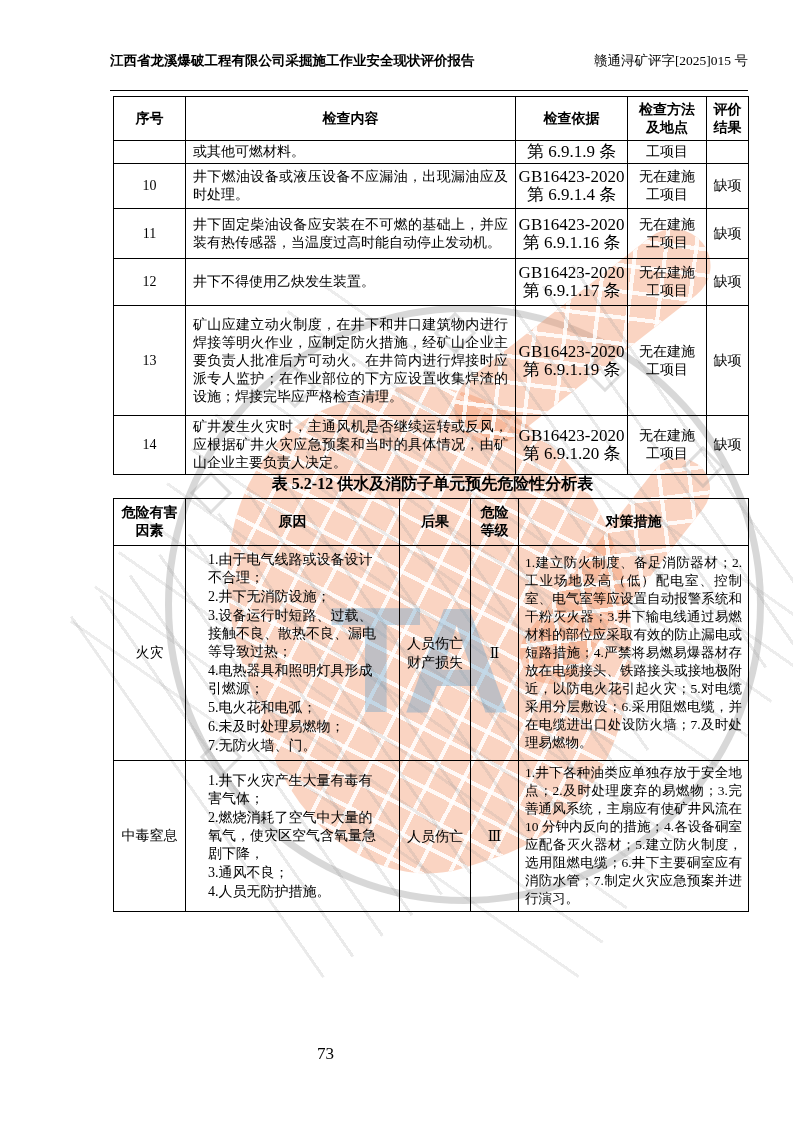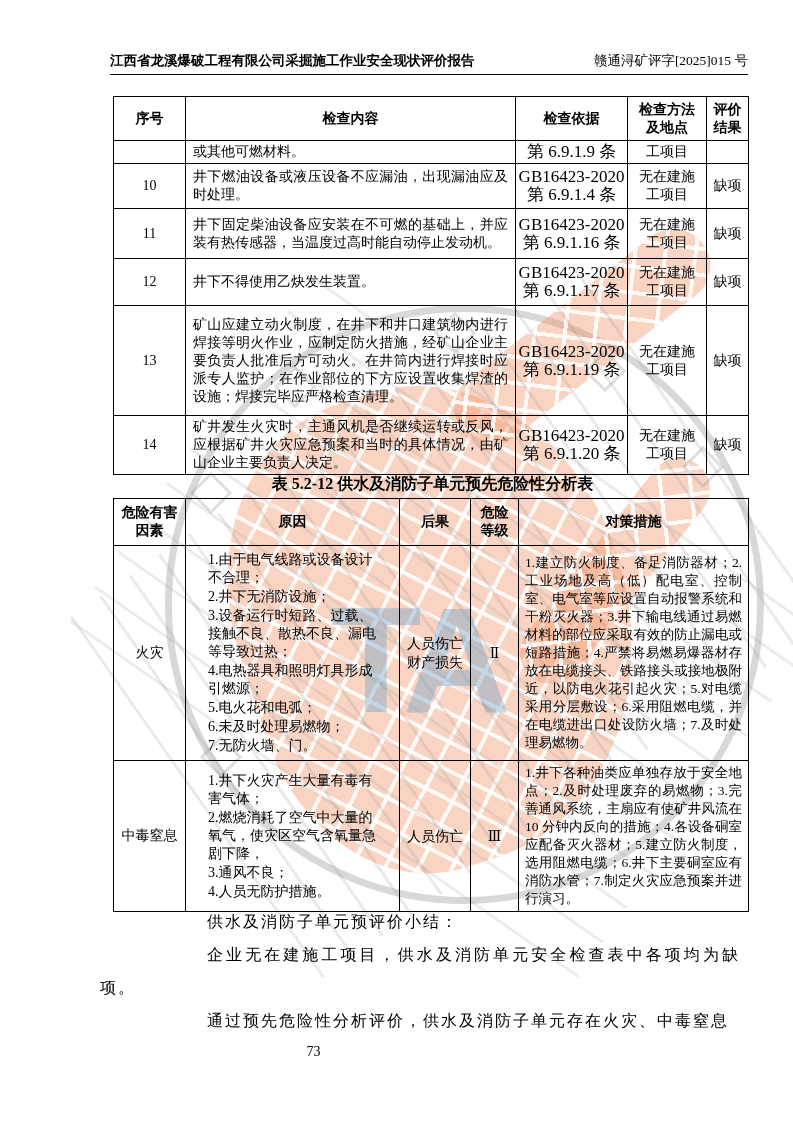--- a/index.html
+++ b/index.html
@@ -18,21 +18,21 @@
                repeating-linear-gradient(-45deg,rgba(255,255,255,0.85) 0 4px,transparent 4px 30px);}
   .wm-gray{position:absolute;left:140px;top:400px;width:620px;height:440px;opacity:0.8;}
   .wm-g1{transform:rotate(-35deg);background:repeating-linear-gradient(90deg,rgba(150,150,150,0.25) 0 3px,transparent 3px 36px);}
   .wm-g2{transform:rotate(35deg);background:repeating-linear-gradient(0deg,rgba(150,150,150,0.22) 0 3px,transparent 3px 42px);}
   .wm-letters{position:absolute;left:330px;top:585px;font-family:"Liberation Sans","DejaVu Sans",sans-serif;
     font-weight:bold;font-size:150px;line-height:1;letter-spacing:-8px;color:rgba(96,158,199,0.38);}
   .wm-mark{position:absolute;width:24px;height:24px;border:3px solid rgba(150,150,150,0.30);transform:rotate(45deg);}
 
   
   .doc-header{position:absolute;left:110px;top:52px;width:638px;display:flex;justify-content:space-between;
-    align-items:flex-end;border-bottom:1.5px solid #000;padding-bottom:4px;font-size:13.5px;}
+    align-items:flex-end;border-bottom:1.5px solid #000;padding-bottom:20px;font-size:13.5px;}
   .doc-header .hl{font-weight:bold;}
 
   
   table{border-collapse:collapse;table-layout:fixed;position:absolute;left:113px;width:635px;}
   td{border:1px solid #000;vertical-align:middle;overflow:hidden;}
   .t1{top:96px;}
   .t2{top:498px;}
   .th{font-weight:bold;text-align:center;font-size:14px;line-height:18px;}
   .c-no{ text-align:center;font-size:14px;}
   .c-content{font-size:14px;line-height:18px;padding:2px 7px;text-align:justify;}
@@ -46,21 +46,21 @@
   .c-level{text-align:center;font-size:14px;}
   .c-measures{font-size:13.5px;line-height:18px;padding:3px 6px;text-align:justify;}
 
   .pha-title{position:absolute;left:0;top:474px;width:793px;text-align:center;font-weight:bold;font-size:16px;margin-left:36px;}
 
   
   .summary{position:absolute;left:100px;top:905px;width:640px;font-size:16px;line-height:33px;
     letter-spacing:2px;text-align:justify;}
   .summary p{margin:0;text-indent:107px;}
 
-  .page-number{position:absolute;left:0;top:1044px;width:627px;text-align:center;font-size:14px;}
+  .page-number{position:absolute;left:12px;top:1044px;width:627px;text-align:center;font-size:17px;}
 </style>
 </head>
 <body>
 
 <div class="page">
 
   <div class="watermark">
     <div class="wm-ring"></div>
     <div class="wm-blob">
         <div class="wm-hatch"></div>
@@ -223,21 +223,16 @@
       </td>
       <td class="c-cons">
         <div>人员伤亡</div>
       </td>
       <td class="c-level">Ⅲ</td>
       <td class="c-measures">1.井下各种油类应单独存放于安全地点；2.及时处理废弃的易燃物；3.完善通风系统，主扇应有使矿井风流在 10 分钟内反向的措施；4.各设备硐室应配备灭火器材；5.建立防火制度，选用阻燃电缆；6.井下主要硐室应有消防水管；7.制定火灾应急预案并进行演习。</td>
     </tr>
   </tbody>
     </table>
 
-  <div class="summary">
-    <p>供水及消防子单元预评价小结：</p>
-    <p>企业无在建施工项目，供水及消防单元安全检查表中各项均为缺项。</p>
-    <p>通过预先危险性分析评价，供水及消防子单元存在火灾、中毒窒息</p>
-  </div>
 
   <div class="page-number">73</div>
 
 </div>
 
 </body></html>

